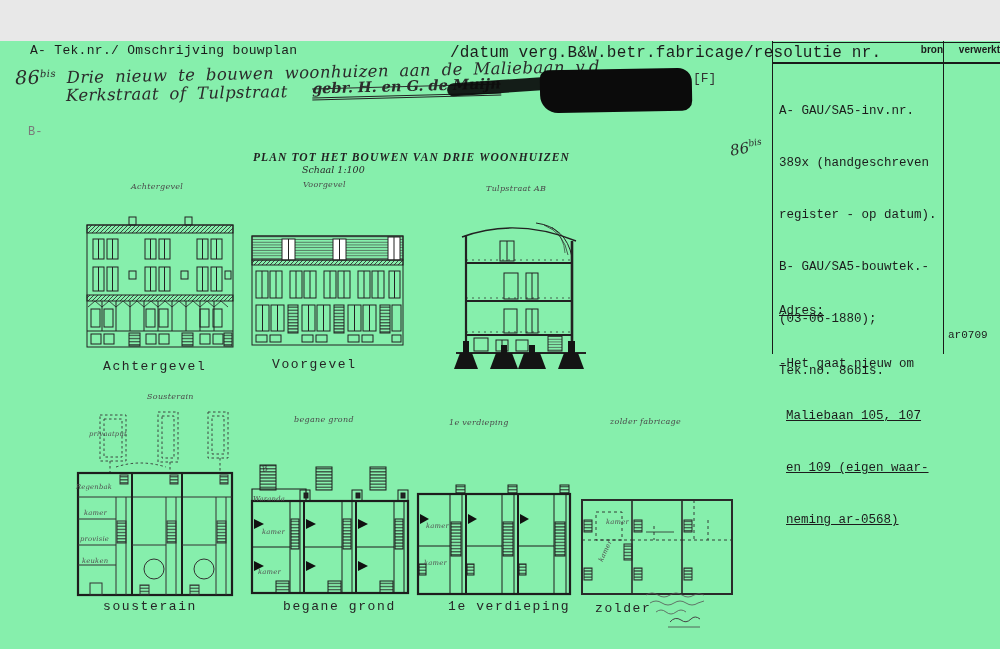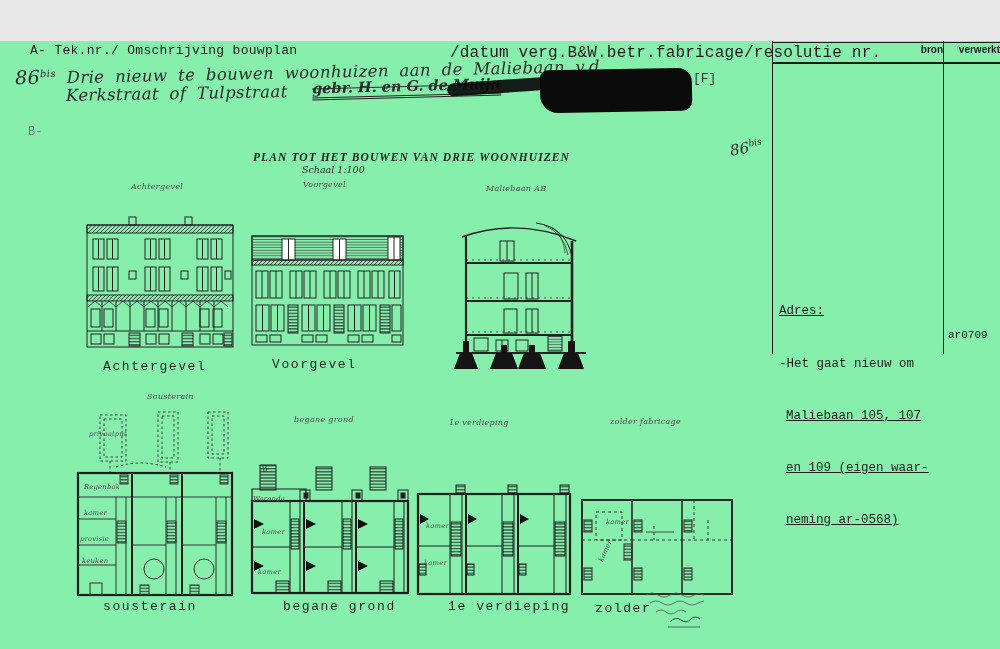--- a/index.html
+++ b/index.html
@@ -50,20 +50,28 @@
   <div class="abs tw hd2" style="left:450px;top:3px">/datum verg.B&amp;W.betr.fabricage/resolutie nr.</div>
 
   <div class="vline" style="left:772px;top:0;height:313px"></div>
   <div class="vline" style="left:943px;top:0;height:313px"></div>
   <div class="hline" style="left:772px;top:1px;width:228px"></div>
   <div class="hline" style="left:772px;top:21px;width:228px;border-top-width:2px"></div>
 
   <div class="abs colhead" style="left:773px;top:3px;width:170px">bron</div>
   <div class="abs colhead" style="left:944px;top:3px;width:56px">verwerkt</div>
 
+  <div class="abs tw bronlines" style="left:779px;top:26px">
+    <div>A- GAU/SA5-inv.nr.</div>
+    <div>389x (handgeschreven</div>
+    <div>register - op datum).</div>
+    <div>B- GAU/SA5-bouwtek.-</div>
+    <div>(03-06-1880);</div>
+    <div>Tek.no. 86bis.</div>
+  </div>
 
   <div class="abs hand" style="left:730px;top:98px;font-size:15px;transform:rotate(-10deg)">
     <span>86</span><sup style="font-size:9px">bis</sup>
   </div>
 
   <div class="abs tw adres" style="left:779px;top:226px">
     <div class="head">Adres:</div>
     <div>-Het gaat nieuw om</div>
     <div class="cont">Maliebaan 105, 107</div>
     <div class="cont">en 109 (eigen waar-</div>
@@ -85,21 +93,21 @@
   <div class="redact" style="left:540px;top:28px;width:152px;height:43px;border-radius:8px 14px 10px 18px;transform:rotate(-1deg)"></div>
   <div class="abs tw" style="left:693px;top:30px;font-size:13px;color:#333">[F]</div>
 
   <div class="abs tw" style="left:28px;top:84px;font-size:12px;color:#7a7a7a">B-</div>
 
   <div class="abs title" style="left:253px;top:110px">PLAN TOT HET BOUWEN VAN DRIE WOONHUIZEN</div>
   <div class="abs hand" style="left:302px;top:123px;font-size:9.5px">Schaal 1:100</div>
 
   <div class="abs hand hand-sm" style="left:131px;top:141px">Achtergevel</div>
   <div class="abs hand hand-sm" style="left:303px;top:139px">Voorgevel</div>
-  <div class="abs hand hand-sm" style="left:486px;top:143px">Maliebaan AB</div>
+  <div class="abs hand hand-sm" style="left:486px;top:143px">Tulpstraat AB</div>
   <div class="abs hand hand-sm" style="left:147px;top:351px">Sousterain</div>
   <div class="abs hand hand-xs" style="left:89px;top:389px">privaatput</div>
   <div class="abs hand hand-sm" style="left:294px;top:374px">begane grond</div>
   <div class="abs hand hand-sm" style="left:449px;top:377px">1e verdieping</div>
   <div class="abs hand hand-sm" style="left:610px;top:376px">zolder fabricage</div>
   <div class="abs hand hand-sm" style="left:262px;top:423px;transform:rotate(-20deg)">B</div>
 
   <svg class="abs" style="left:84px;top:172px" width="152" height="140" viewBox="0 0 152 140">
     <g stroke="#222" fill="none" stroke-width="1">
       <rect x="45" y="4" width="7" height="8"></rect>
@@ -327,21 +335,21 @@
       <rect x="150" y="68" width="8" height="9" fill="url(#st)"></rect>
 
       <circle cx="84" cy="162" r="10"></circle>
       <circle cx="134" cy="162" r="10"></circle>
 
       <rect x="20" y="176" width="12" height="12"></rect>
       <rect x="70" y="178" width="9" height="10" fill="url(#st)"></rect>
       <rect x="120" y="178" width="9" height="10" fill="url(#st)"></rect>
     </g>
   </svg>
-  <div class="abs hand hand-xs" style="left:84px;top:442px">Regenbak</div>
+  <div class="abs hand hand-xs" style="left:76px;top:442px">Regenbak</div>
   <div class="abs hand hand-xs" style="left:84px;top:468px">kamer</div>
   <div class="abs hand hand-xs" style="left:80px;top:494px">provisie</div>
   <div class="abs hand hand-xs" style="left:82px;top:516px">keuken</div>
   <div class="abs tw planlabel" style="left:103px;top:558px">sousterain</div>
 
   <svg class="abs" style="left:246px;top:420px" width="168" height="140" viewBox="0 0 168 140">
     <g stroke="#1d1d1d" fill="none" stroke-width="1">
 
       <rect x="14" y="4" width="16" height="25" fill="url(#st)"></rect>
       <rect x="70" y="6" width="16" height="23" fill="url(#st)"></rect>

